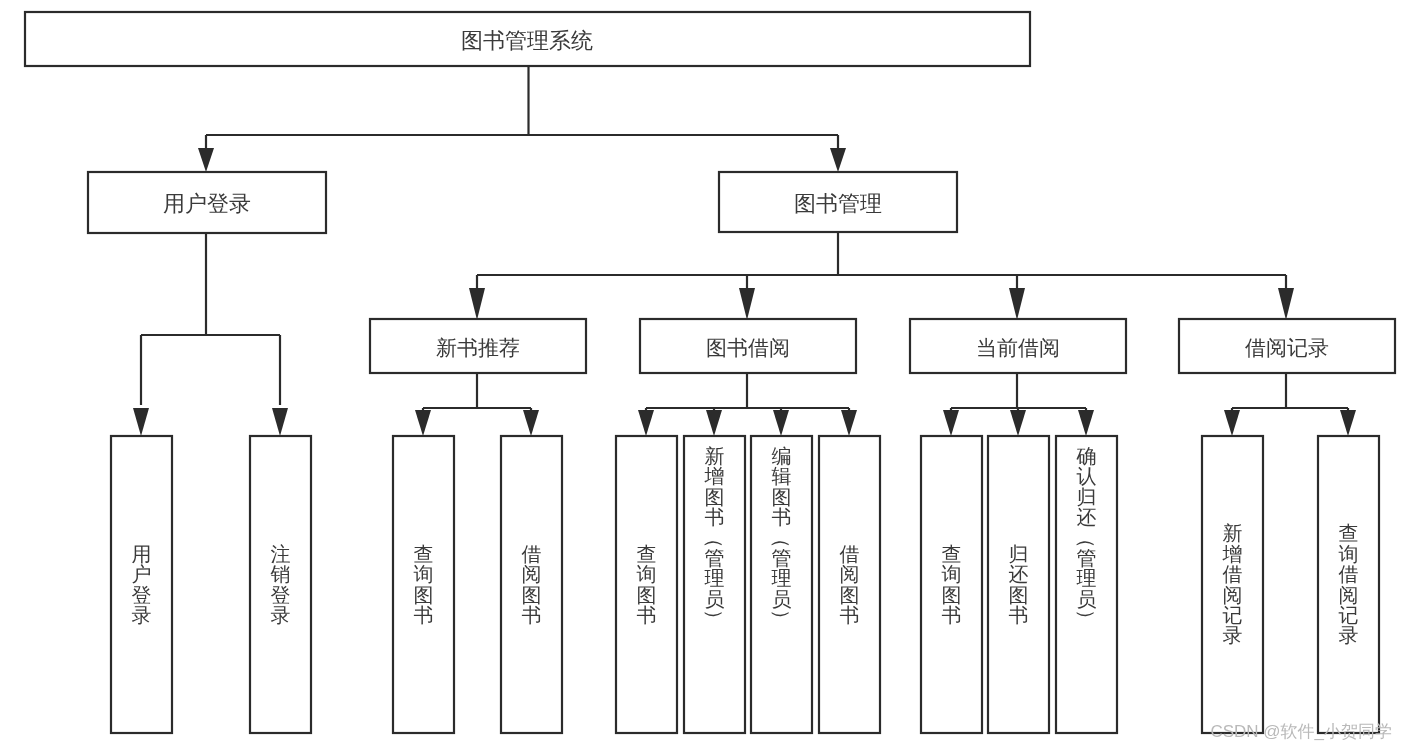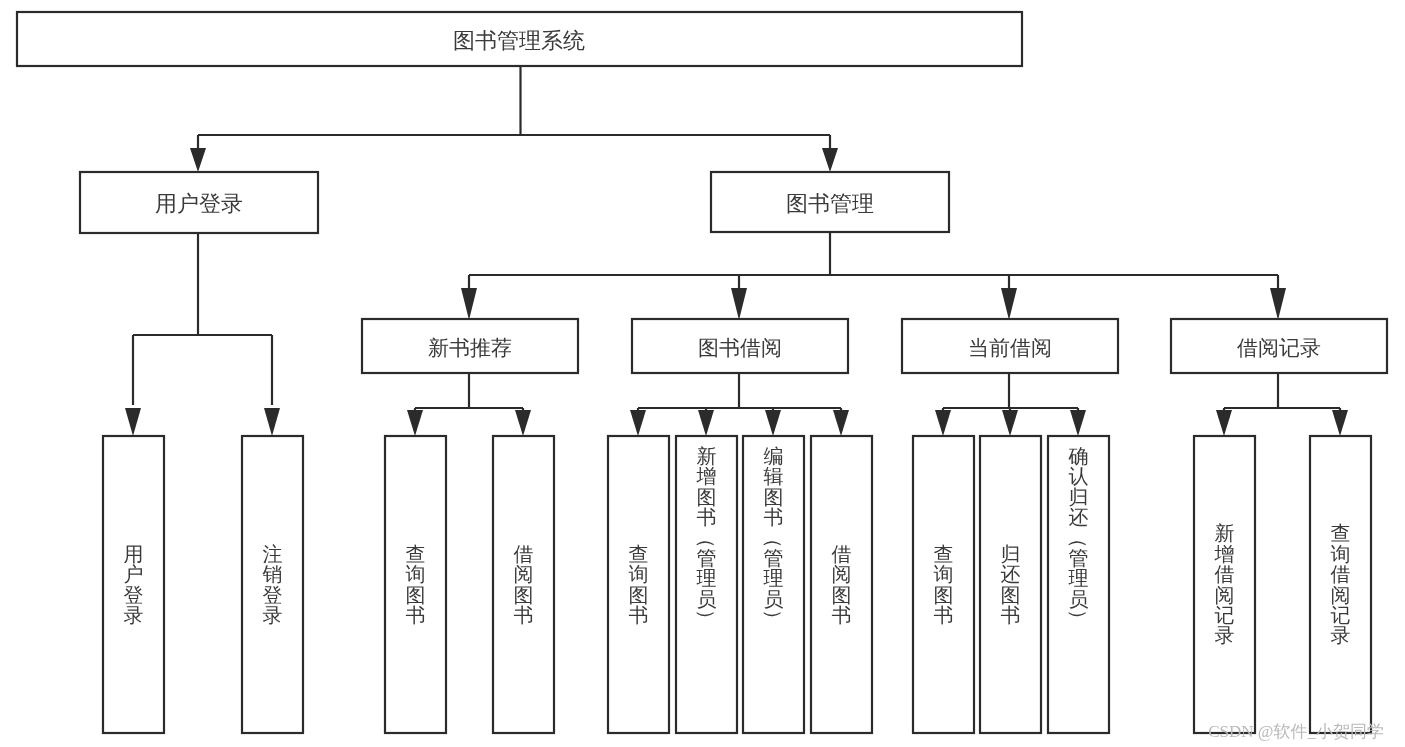--- a/index.html
+++ b/index.html
@@ -3,21 +3,21 @@
 <meta charset="utf-8">
 <style>
   html,body{margin:0;padding:0;}
   body{
     width:1405px;height:747px;
     background:#ffffff;
     font-family:"Liberation Sans","DejaVu Sans",sans-serif;
     overflow:hidden;
     position:relative;
   }
-  #diagram-root{position:absolute;left:0;top:0;width:1392px;height:747px;}
+  #diagram-root{position:absolute;left:8px;top:0;width:1392px;height:747px;}
   svg#tree{position:absolute;left:0;top:0;width:1405px;height:747px;}
   .node-box{
     fill:#ffffff;
     stroke:#2b2b2b;
     stroke-width:2.2;
   }
   .connector{
     stroke:#2b2b2b;
     stroke-width:2.2;
     fill:none;
@@ -48,21 +48,21 @@
     box-sizing:border-box;
   }
   .vlabel span{display:block;text-align:center;}
   .vlabel .rot{transform:rotate(90deg);display:block;}
   .watermark{
     position:absolute;
     right:8px;
     bottom:4px;
     color:#b9b9b9;
     font-size:17px;
-    font-family:Liberation Serif, serif;
+    font-family:Liberation Sans, sans-serif;
     white-space:nowrap;
     user-select:none;
   }
 </style>
 </head>
 <body>
 
 <div id="diagram-root">
 
   <svg id="tree" viewBox="0 0 1405 747">

